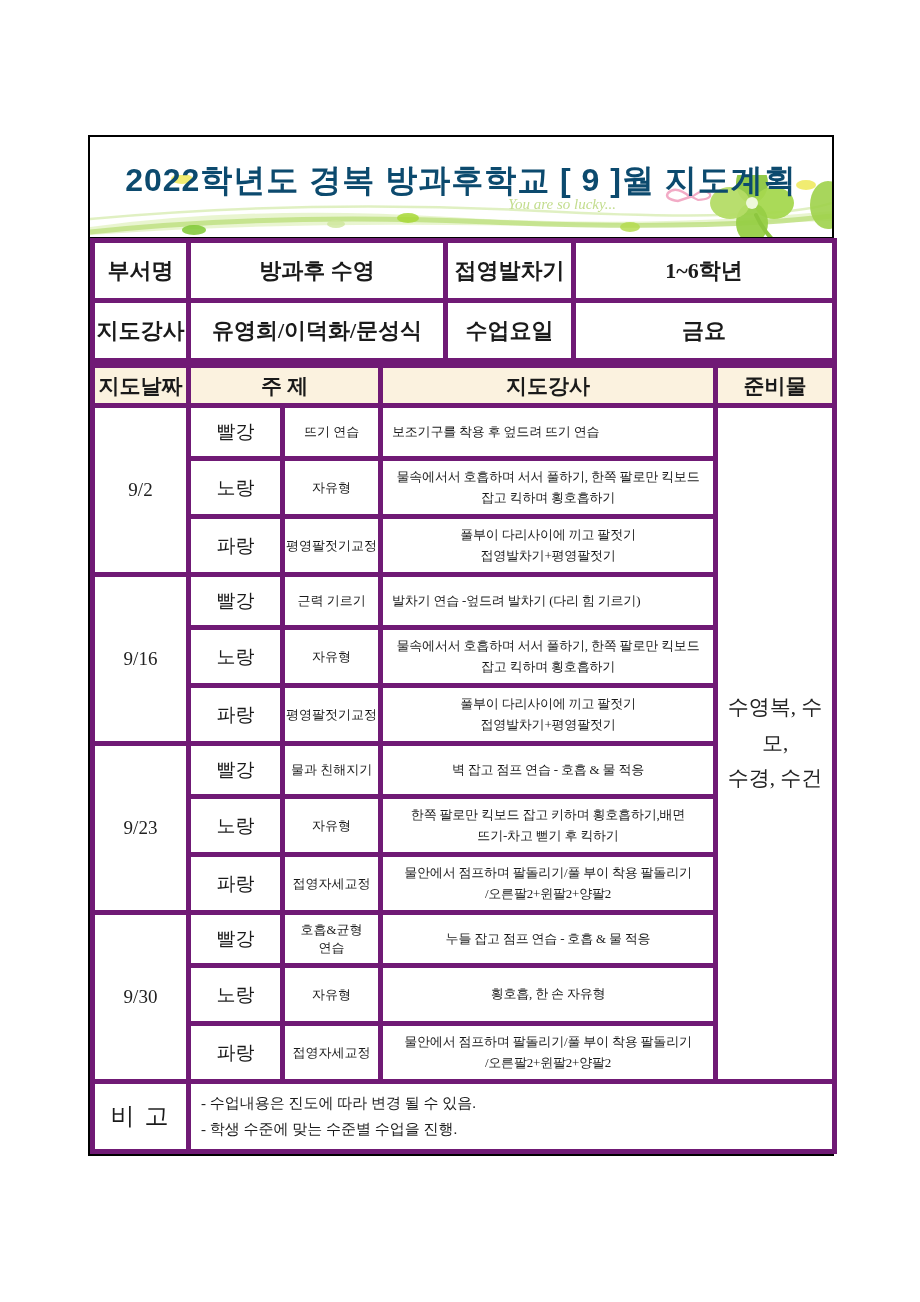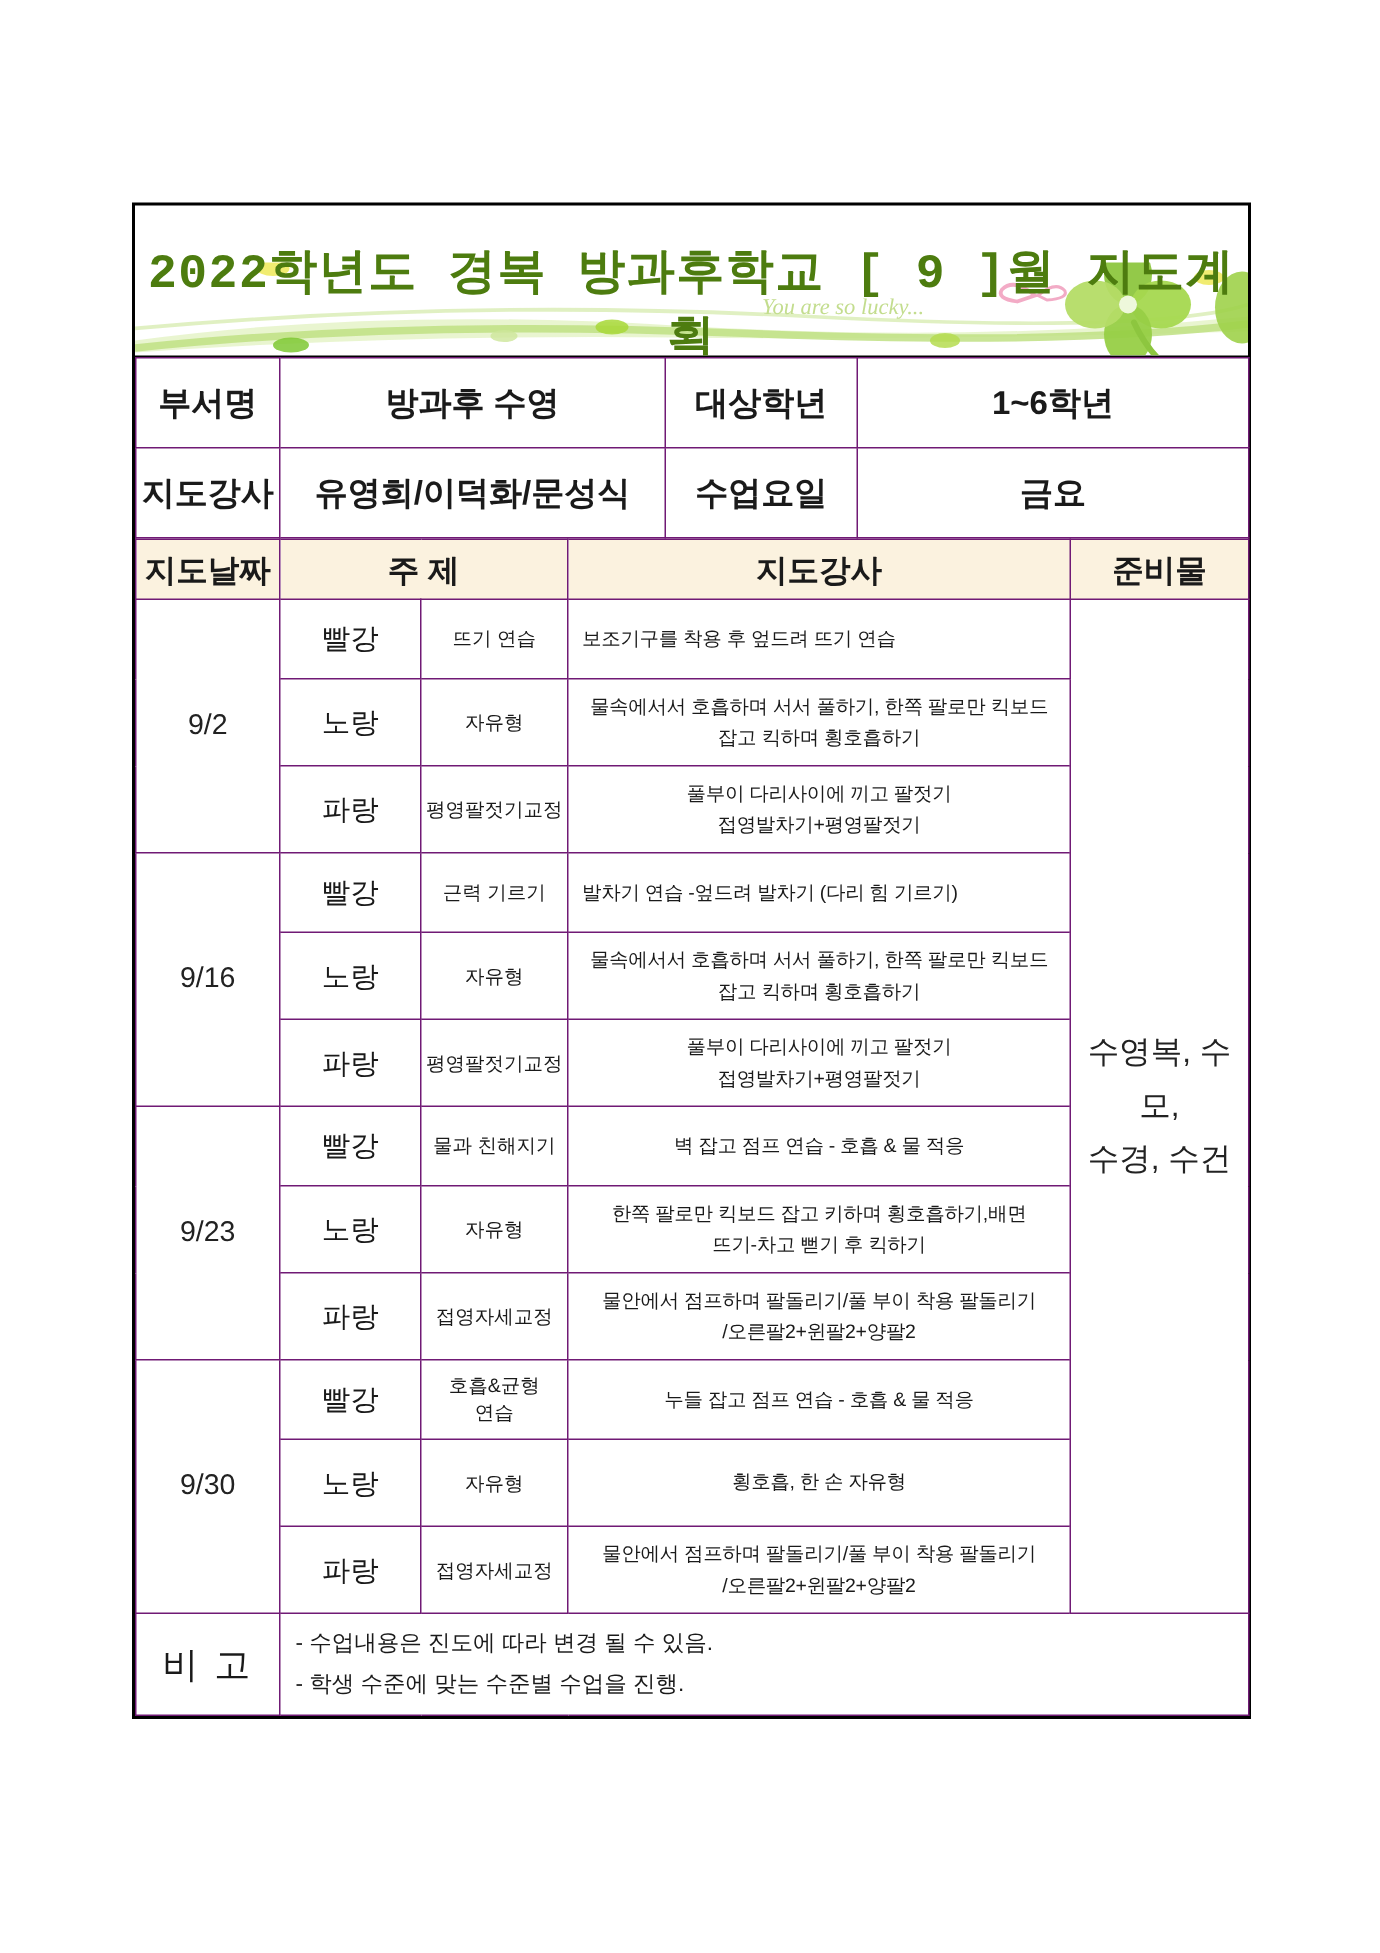--- a/index.html
+++ b/index.html
@@ -5,26 +5,26 @@
   * { margin:0; padding:0; box-sizing:border-box; }
   html,body { background:#ffffff; }
   body { font-family:"Liberation Sans", sans-serif; color:#1a1a1a; }
   .canvas { position:relative; width:920px; height:1302px; background:#ffffff; overflow:hidden; }
 
   .doc { position:absolute; left:88px; top:135px; width:746px; border:2px solid #000; background:#fff; }
 
   
   .title-box { position:relative; height:101px; border-bottom:1px solid #000; overflow:hidden; }
   .title { position:relative; z-index:2; text-align:center; padding-top:22px;
-           font-size:32px; font-weight:800; letter-spacing:1px; color:#4d7c0f;font-family:Liberation Mono, monospace; }
+           font-size:32px; font-weight:800; letter-spacing:1px; color:#0c4a6e; }
   .deco { position:absolute; left:0; bottom:0; width:100%; height:62px; z-index:1; }
 
   
   table { border-collapse:collapse; table-layout:fixed; width:100%; }
-  td { border:1px solid #701a75; text-align:center; vertical-align:middle; overflow:hidden; }
+  td { border:5px solid #701a75; text-align:center; vertical-align:middle; overflow:hidden;font-family:Liberation Serif, serif; }
 
   
   .info-table td { height:60px; font-size:22px; font-weight:bold; }
 
   
   .main-table td.hdr { height:40px; background:#fbf2df; font-size:21px; font-weight:bold; }
   .main-table td.date  { font-size:19px; font-weight:400; color:#222; }
   .main-table td.level { font-size:19px; font-weight:400; }
   .main-table td.topic { font-size:13px; font-weight:400; white-space:pre-line; line-height:1.35;margin-left:28px; }
   .main-table td.content { font-size:13px; font-weight:400; white-space:pre-line;
@@ -83,21 +83,21 @@
       <colgroup>
           <col style="width:96px">
           <col style="width:257px">
           <col style="width:128px">
           <col style="width:261px">
         </colgroup>
       <tbody>
           <tr>
         <td>부서명</td>
         <td>방과후 수영</td>
-        <td>대상학년</td>
+        <td>접영발차기</td>
         <td>1~6학년</td>
       </tr>
       <tr>
         <td>지도강사</td>
         <td>유영희/이덕화/문성식</td>
         <td>수업요일</td>
         <td>금요</td>
       </tr>
     </tbody>
       </table>

